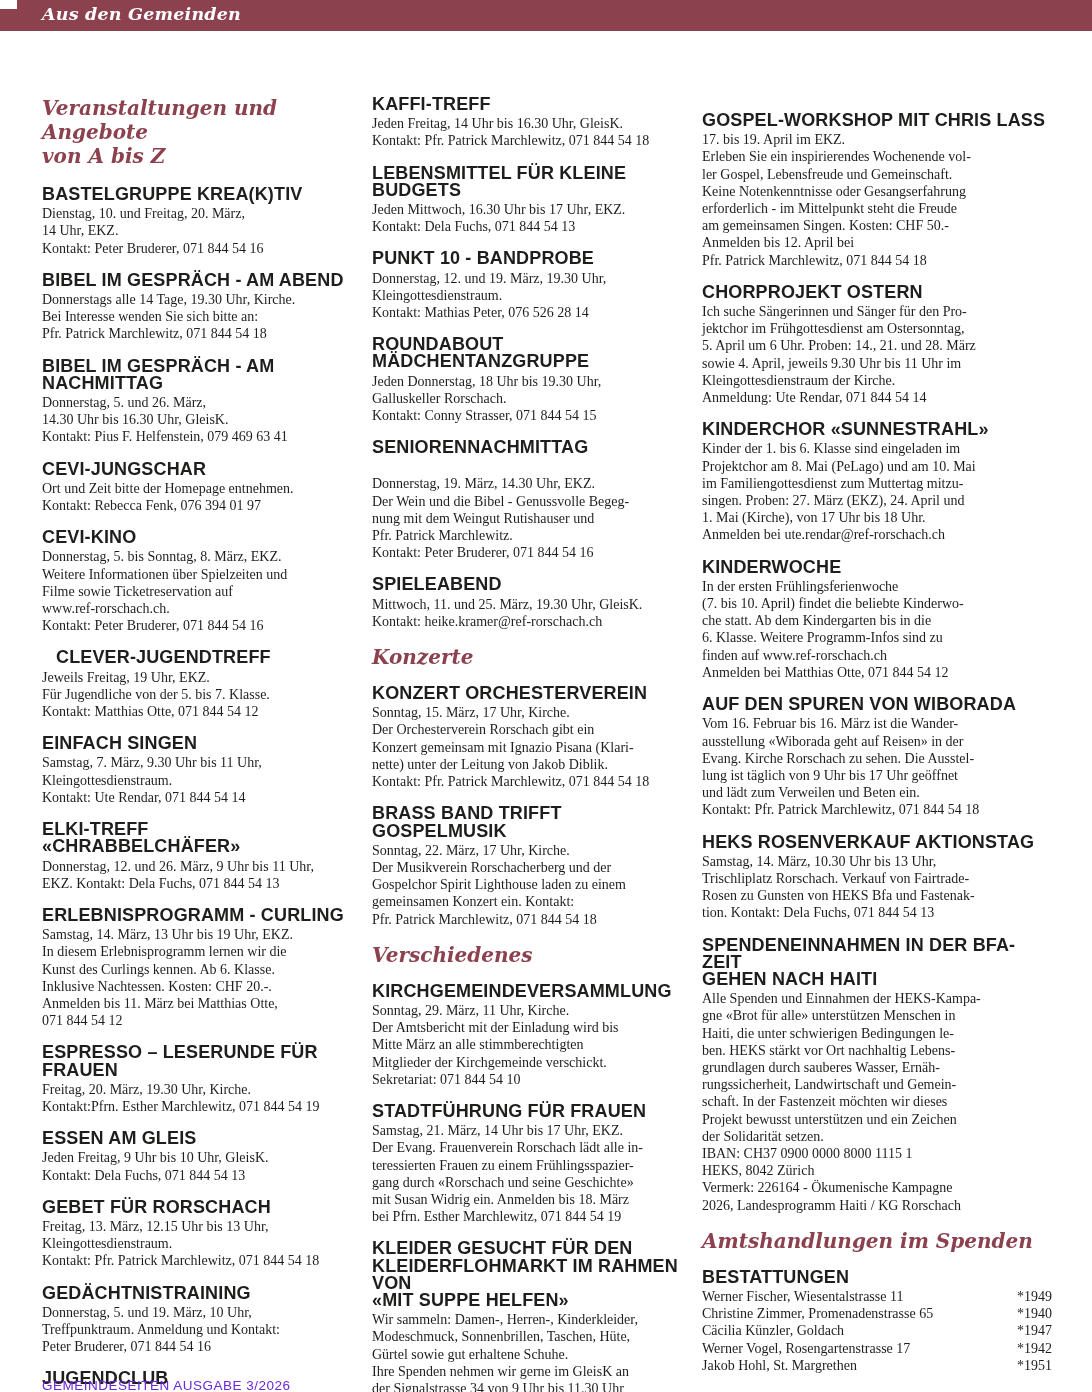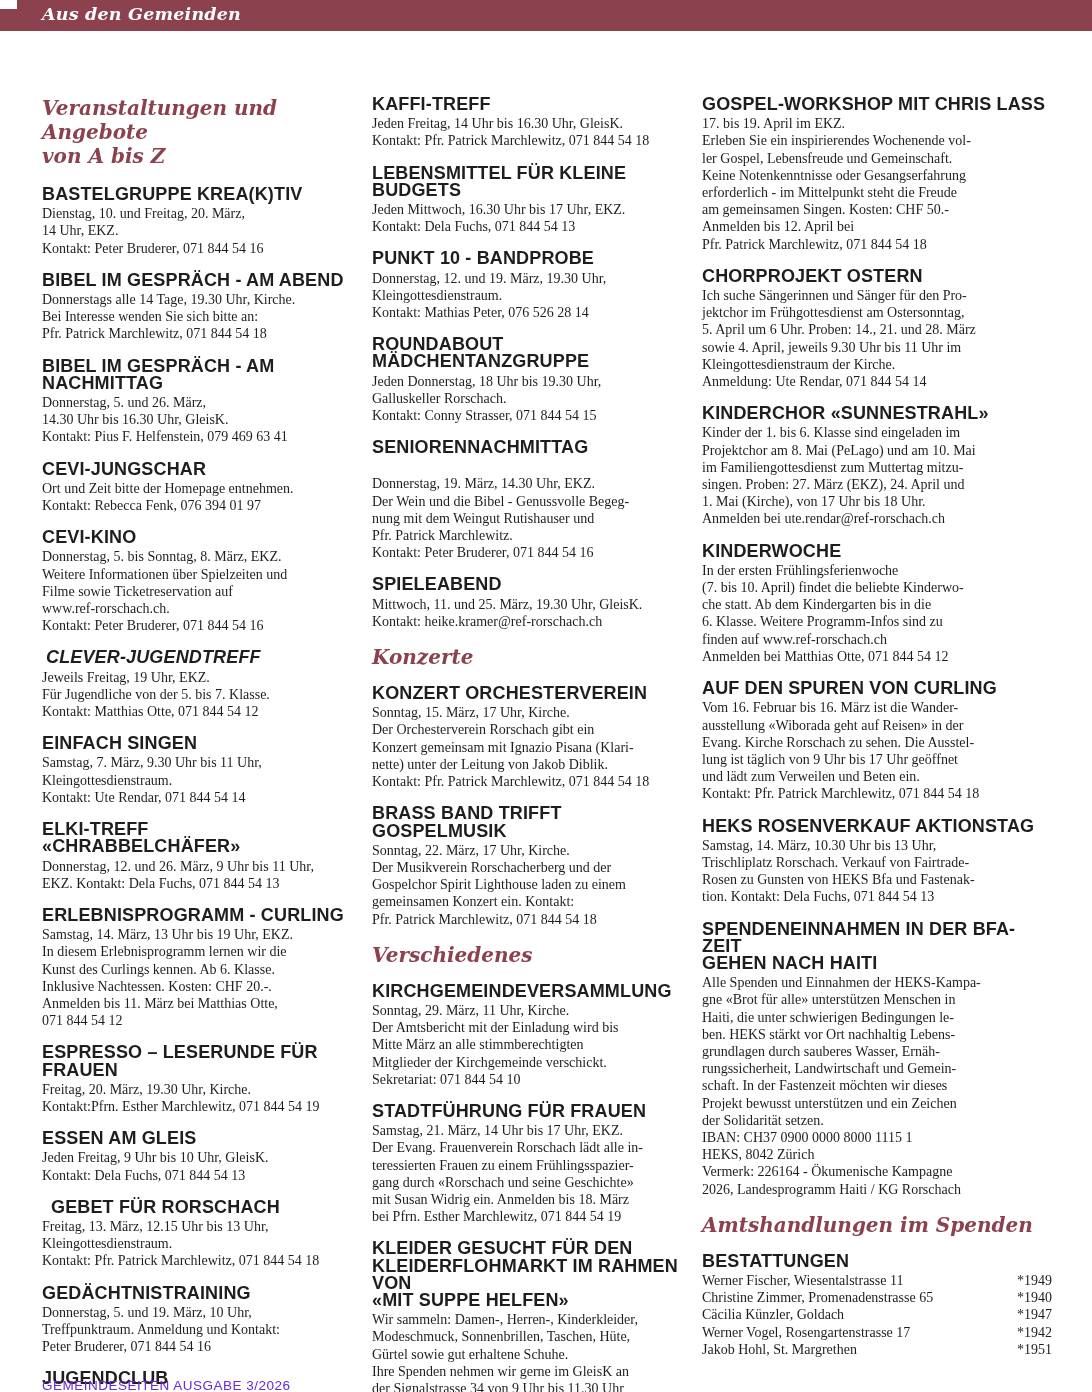--- a/index.html
+++ b/index.html
@@ -81,21 +81,21 @@
         <h3 class="entry-title" style="margin: 0px 0px 2px;">
           <div>CEVI-KINO</div>
         </h3>
         <div class="line">Donnerstag, 5. bis Sonntag, 8. März, EKZ.</div>
         <div class="line">Weitere Informationen über Spielzeiten und</div>
         <div class="line">Filme sowie Ticketreservation auf</div>
         <div class="line">www.ref-rorschach.ch.</div>
         <div class="line">Kontakt: Peter Bruderer, 071 844 54 16</div>
       </div>
       <div class="entry">
-        <h3 class="entry-title" style="margin: 0px 4px 2px; font-style: italic;">
+        <h3 class="entry-title" style="margin: 0px 14px 2px;">
           <div>CLEVER-JUGENDTREFF</div>
         </h3>
         <div class="line">Jeweils Freitag, 19 Uhr, EKZ.</div>
         <div class="line">Für Jugendliche von der 5. bis 7. Klasse.</div>
         <div class="line">Kontakt: Matthias Otte, 071 844 54 12</div>
       </div>
       <div class="entry">
         <h3 class="entry-title" style="margin: 0px 0px 2px;">
           <div>EINFACH SINGEN</div>
         </h3>
@@ -129,21 +129,21 @@
         <div class="line">Kontakt:Pfrn. Esther Marchlewitz, 071 844 54 19</div>
       </div>
       <div class="entry">
         <h3 class="entry-title" style="margin: 0px 0px 2px;">
           <div>ESSEN AM GLEIS</div>
         </h3>
         <div class="line">Jeden Freitag, 9 Uhr bis 10 Uhr, GleisK.</div>
         <div class="line">Kontakt: Dela Fuchs, 071 844 54 13</div>
       </div>
       <div class="entry">
-        <h3 class="entry-title" style="margin: 0px 9px 2px;">
+        <h3 class="entry-title" style="margin: 0px 0px 2px;">
           <div>GEBET FÜR RORSCHACH</div>
         </h3>
         <div class="line">Freitag, 13. März, 12.15 Uhr bis 13 Uhr,</div>
         <div class="line">Kleingottesdienstraum.</div>
         <div class="line">Kontakt: Pfr. Patrick Marchlewitz, 071 844 54 18</div>
       </div>
       <div class="entry">
         <h3 class="entry-title" style="margin: 0px 0px 2px;">
           <div>GEDÄCHTNISTRAINING</div>
         </h3>
@@ -266,21 +266,21 @@
         <div class="line">Gürtel sowie gut erhaltene Schuhe.</div>
         <div class="line">Ihre Spenden nehmen wir gerne im GleisK an</div>
         <div class="line">der Signalstrasse 34 von 9 Uhr bis 11.30 Uhr</div>
         <div class="line">und 14 Uhr bis 16.30 Uhr bis Freitag, 3. April,</div>
         <div class="line">entgegen. Kontakt bei Fragen zur Kleiderannah-</div>
         <div class="line">me: Rebekka Vollenweider, 071 844 54 17</div>
       </div>
     </div>
   <div class="col" id="col-2">
       <div class="entry">
-        <h3 class="entry-title" style="margin: 0px 0px 2px;">
+        <h3 class="entry-title" style="margin: 16px 0px 2px;">
           <div>GOSPEL-WORKSHOP MIT CHRIS LASS</div>
         </h3>
         <div class="line">17. bis 19. April im EKZ.</div>
         <div class="line">Erleben Sie ein inspirierendes Wochenende vol-</div>
         <div class="line">ler Gospel, Lebensfreude und Gemeinschaft.</div>
         <div class="line">Keine Notenkenntnisse oder Gesangserfahrung</div>
         <div class="line">erforderlich - im Mittelpunkt steht die Freude</div>
         <div class="line">am gemeinsamen Singen. Kosten: CHF 50.-</div>
         <div class="line">Anmelden bis 12. April bei</div>
         <div class="line">Pfr. Patrick Marchlewitz, 071 844 54 18</div>
@@ -313,21 +313,21 @@
         </h3>
         <div class="line">In der ersten Frühlingsferienwoche</div>
         <div class="line">(7. bis 10. April) findet die beliebte Kinderwo-</div>
         <div class="line">che statt. Ab dem Kindergarten bis in die</div>
         <div class="line">6. Klasse. Weitere Programm-Infos sind zu</div>
         <div class="line">finden auf www.ref-rorschach.ch</div>
         <div class="line">Anmelden bei Matthias Otte, 071 844 54 12</div>
       </div>
       <div class="entry">
         <h3 class="entry-title" style="margin: 0px 0px 2px;">
-          <div>AUF DEN SPUREN VON CURLING</div>
+          <div>AUF DEN SPUREN VON WIBORADA</div>
         </h3>
         <div class="line">Vom 16. Februar bis 16. März ist die Wander-</div>
         <div class="line">ausstellung «Wiborada geht auf Reisen» in der</div>
         <div class="line">Evang. Kirche Rorschach zu sehen. Die Ausstel-</div>
         <div class="line">lung ist täglich von 9 Uhr bis 17 Uhr geöffnet</div>
         <div class="line">und lädt zum Verweilen und Beten ein.</div>
         <div class="line">Kontakt: Pfr. Patrick Marchlewitz, 071 844 54 18</div>
       </div>
       <div class="entry">
         <h3 class="entry-title" style="margin: 0px 0px 2px;">

